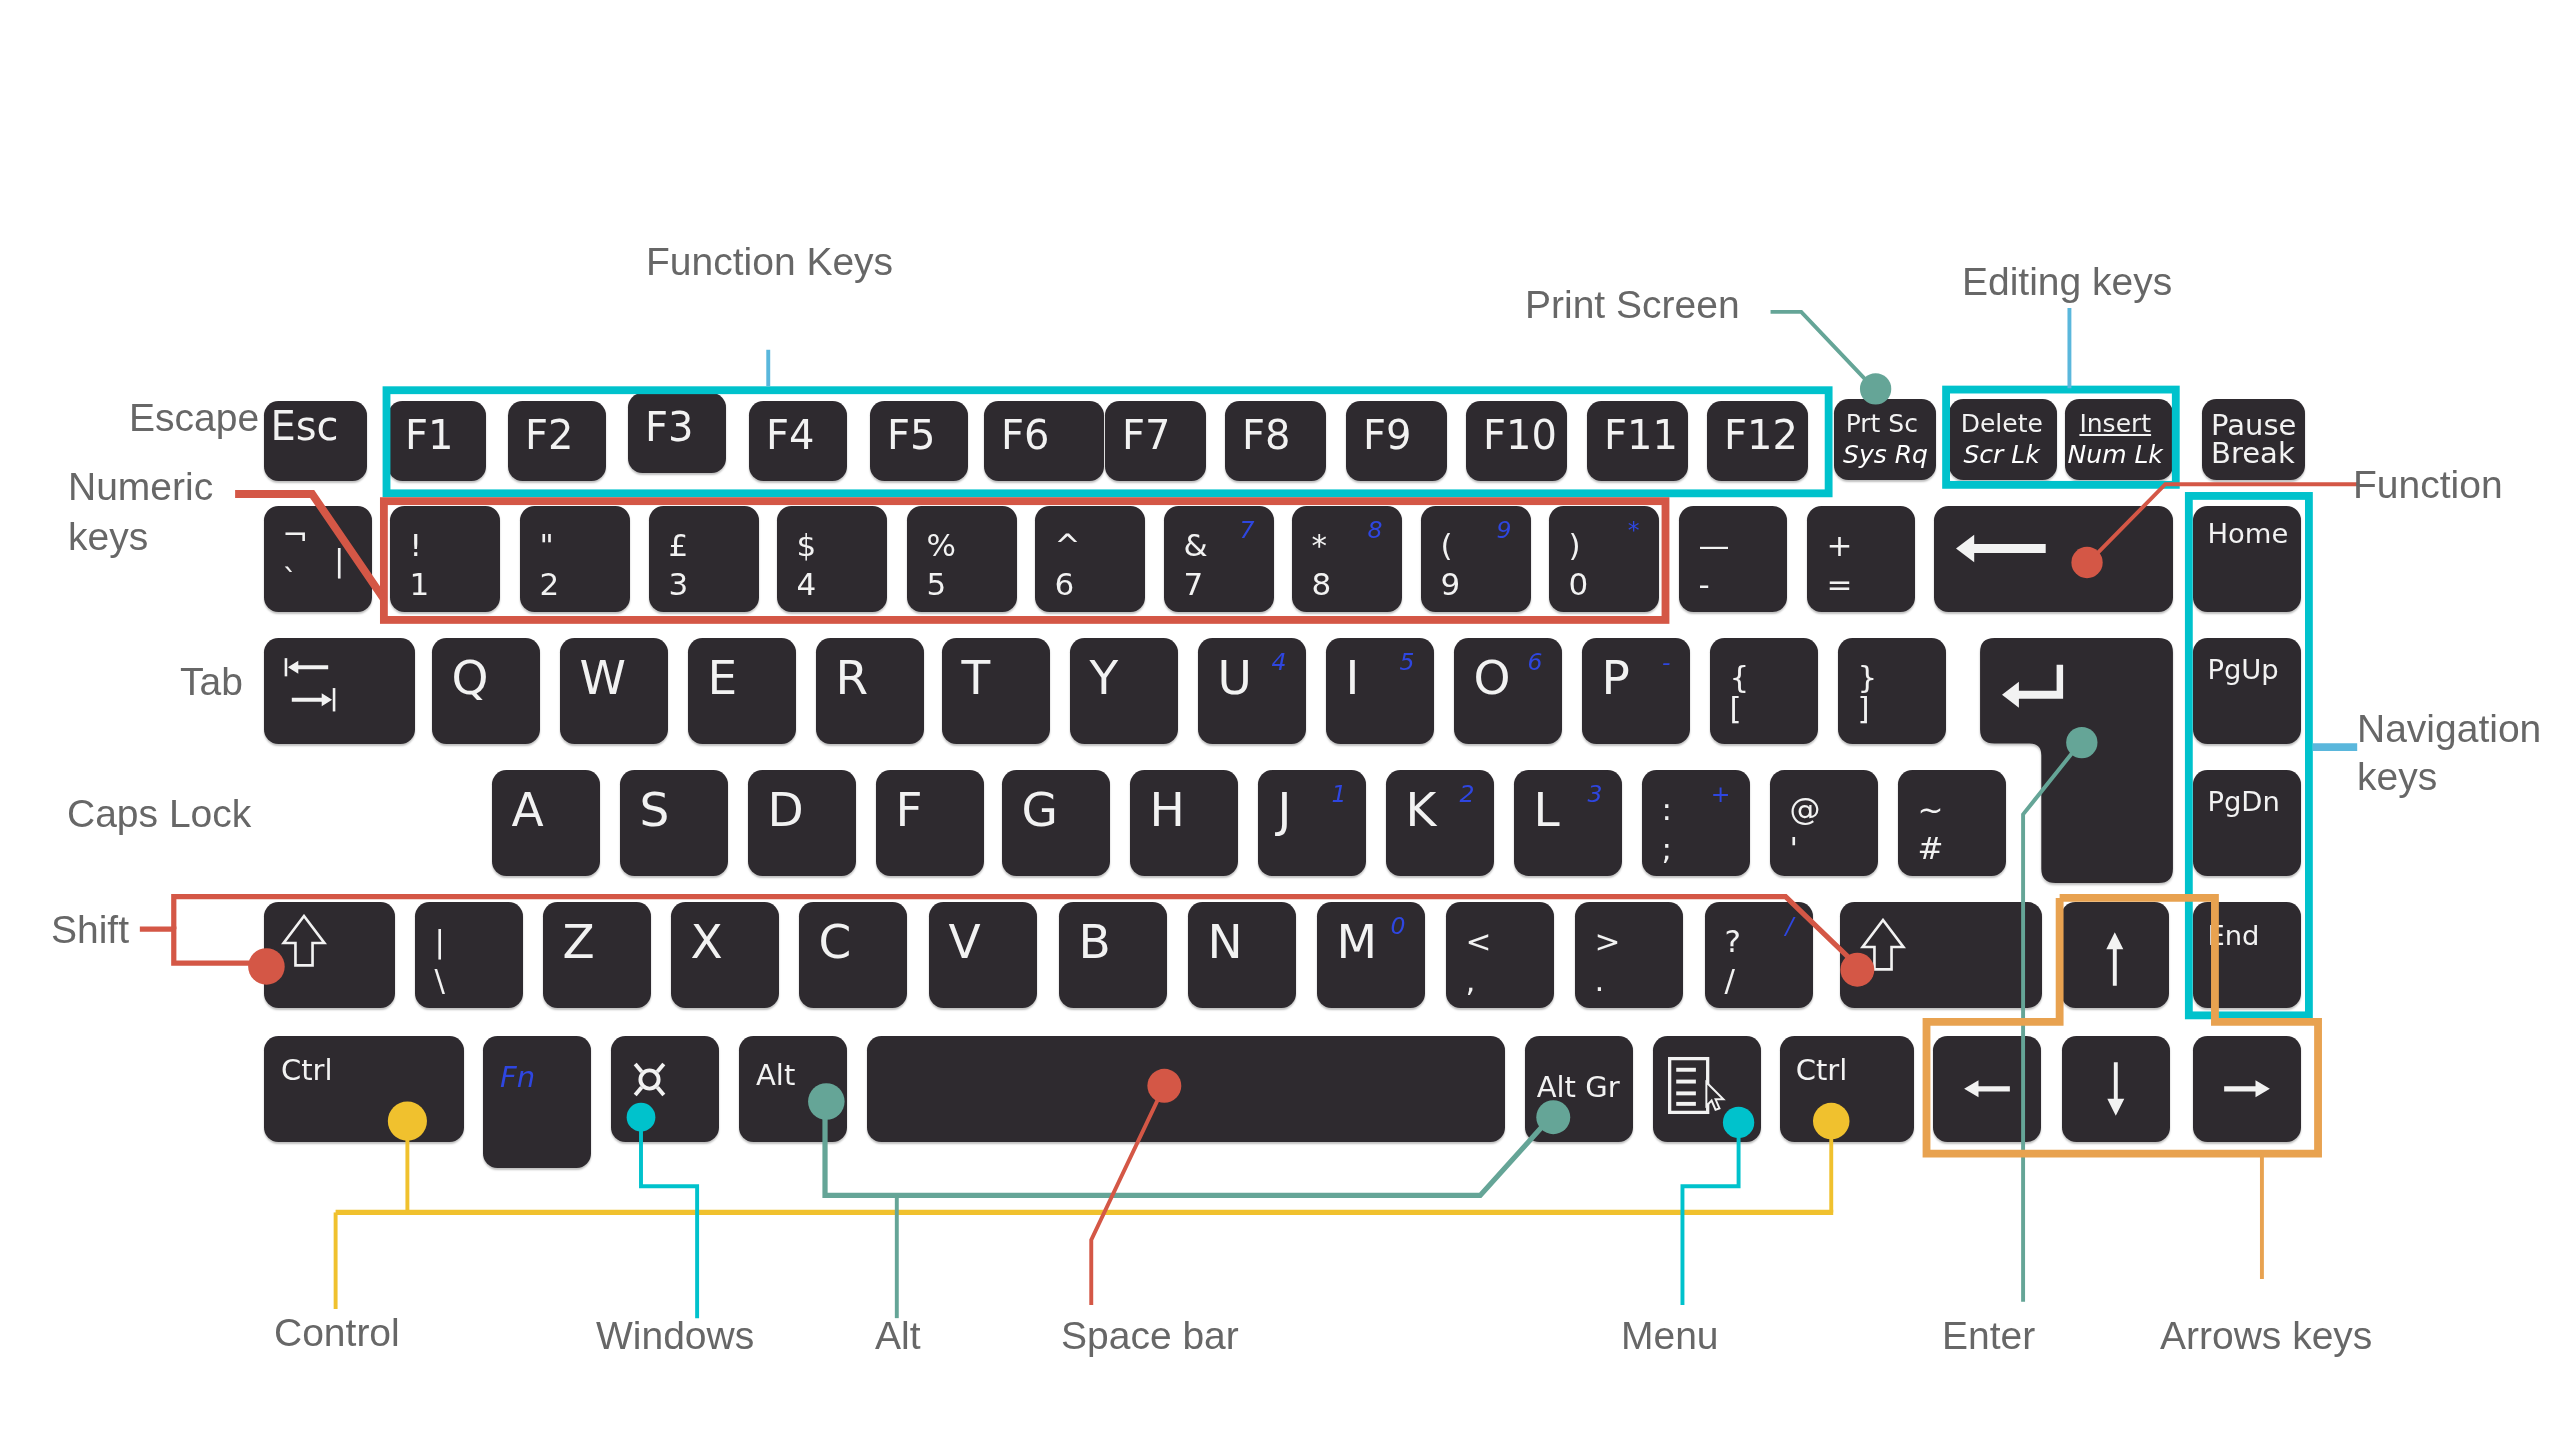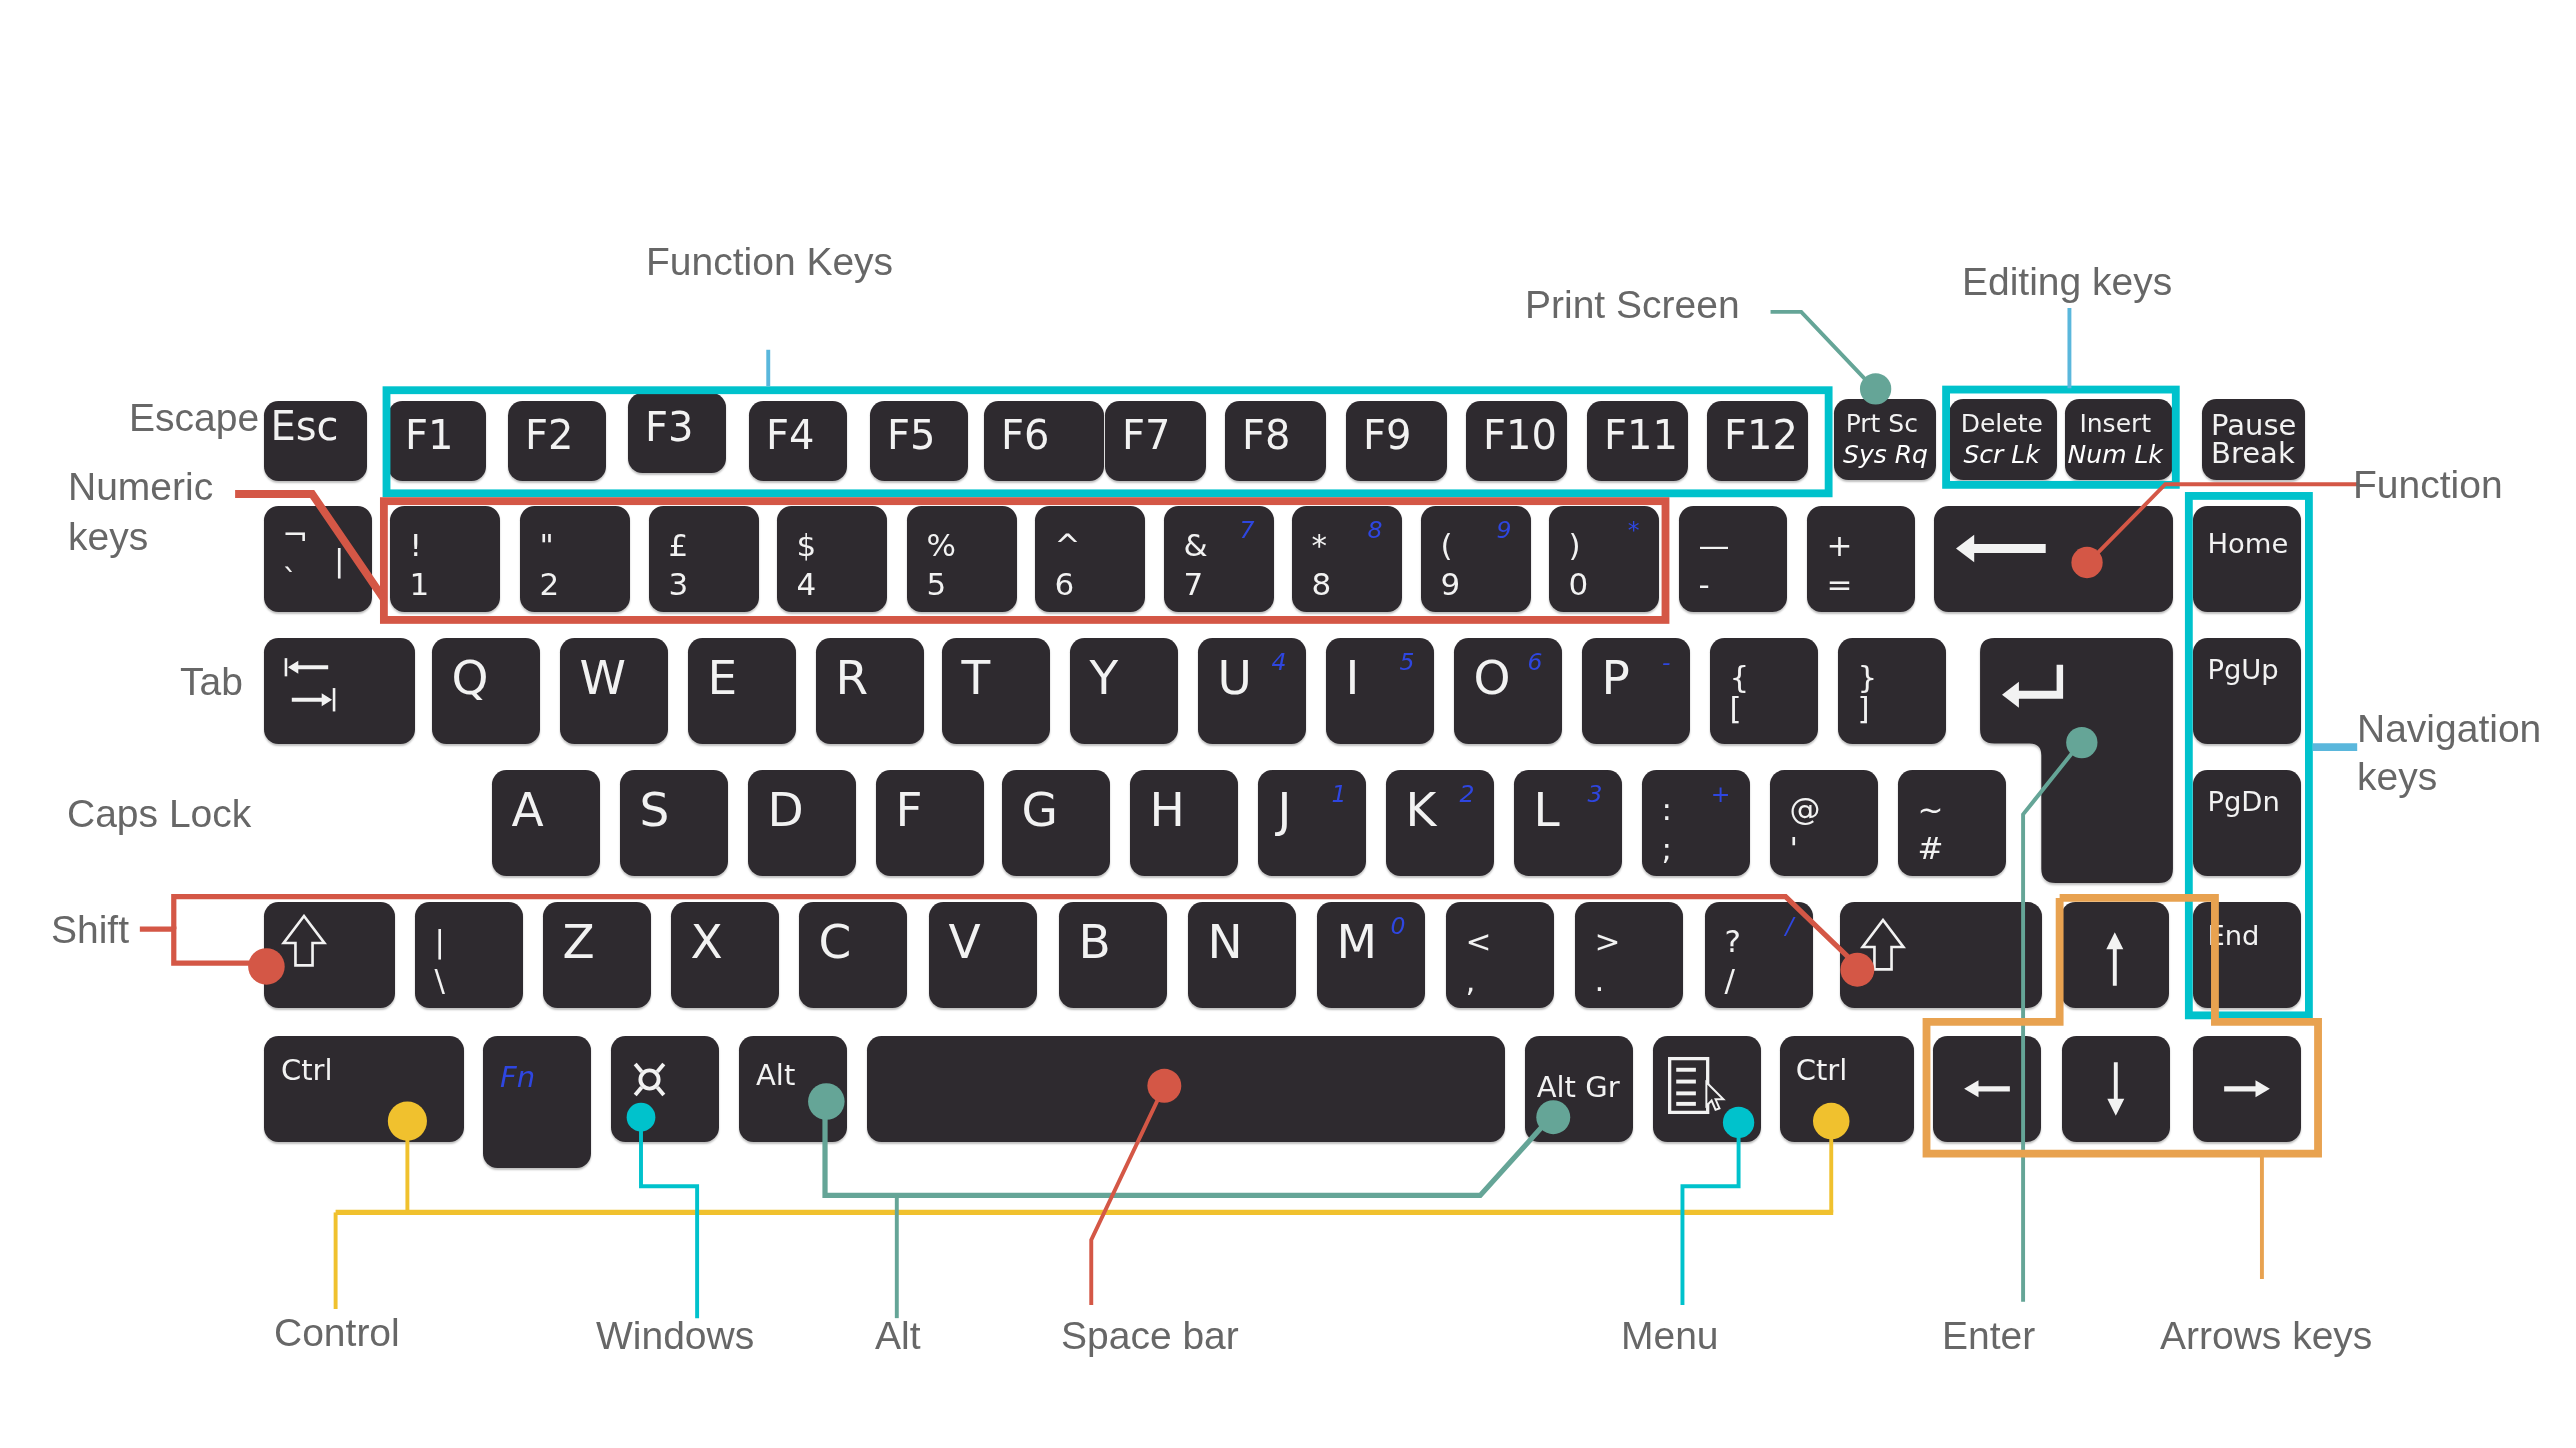--- a/index.html
+++ b/index.html
@@ -73,21 +73,21 @@
   <div class="key" style="left:1834px;top:399px;width:102px;height:81px;padding-left:6px;">
     <span class="main" style="left:11.7px;top:11.7px;font-size:25px;">Prt Sc</span>
     <span class="sub" style="left:9.1px;top:43px;">Sys Rq</span>
   </div>
 
   <div class="key" style="left:1949px;top:399px;width:108px;height:81px;">
     <span class="main" style="left:11.7px;top:11.7px;font-size:25px;">Delete</span>
     <span class="sub" style="left:14.4px;top:43px;">Scr Lk</span>
   </div>
   <div class="key" style="left:2065px;top:399px;width:108px;height:81px;">
-    <span class="main" style="left:14.4px;top:11.7px;font-size:25px;">Insert</span>
+    <span class="main" style="left:14.4px;top:11.7px;font-size:25px;text-decoration:underline;">Insert</span>
     <span class="sub" style="left:2.6px;top:43px;">Num Lk</span>
   </div>
   <div class="key" style="left:2202px;top:399px;width:103px;height:81px;">
     <span class="two1" style="left:9.1px;top:11.7px;">Pause</span>
     <span class="two2" style="left:9.1px;top:40px;">Break</span>
   </div>
 
   <div class="key" style="left:264px;top:506px;width:108px;height:106px;">
     <span class="top" style="left:18.3px;top:13px;">¬</span>
     <span class="bot" style="left:18.3px;top:59px;">`</span>
@@ -145,21 +145,21 @@
   <div class="key" style="left:1807px;top:506px;width:108px;height:106px;">
       <span class="top">+</span>
       <span class="bot">=</span>
     </div>
   <div class="key" style="left:1934px;top:506px;width:239px;height:106px;">
     <svg class="icon" style="left:22px;top:26px;" width="91" height="33" viewBox="0 0 140 50">
       <polygon points="0,25 28,4 28,18 138,18 138,32 28,32 28,46" fill="#f2f2f2"></polygon>
     </svg>
   </div>
   <div class="key" style="left:2193px;top:506px;width:108px;height:106px;">
-    <span class="main" style="left:14.4px;top:24px;font-size:27.4px;">Home</span>
+    <span class="main" style="left:14.4px;top:14px;font-size:27.4px;">Home</span>
   </div>
 
   <div class="key" style="left:264px;top:638px;width:151px;height:106px;">
     <svg class="icon" style="left:19.6px;top:15.7px;" width="52" height="59" viewBox="0 0 80 90">
       <line x1="3" y1="6" x2="3" y2="34" stroke="#f2f2f2" stroke-width="4"></line>
       <polygon points="6,20 22,10 22,17 68,17 68,23 22,23 22,30" fill="#f2f2f2"></polygon>
       <line x1="77" y1="52" x2="77" y2="88" stroke="#f2f2f2" stroke-width="4"></line>
       <polygon points="74,70 58,60 58,67 12,67 12,73 58,73 58,80" fill="#f2f2f2"></polygon>
     </svg>
   </div>

